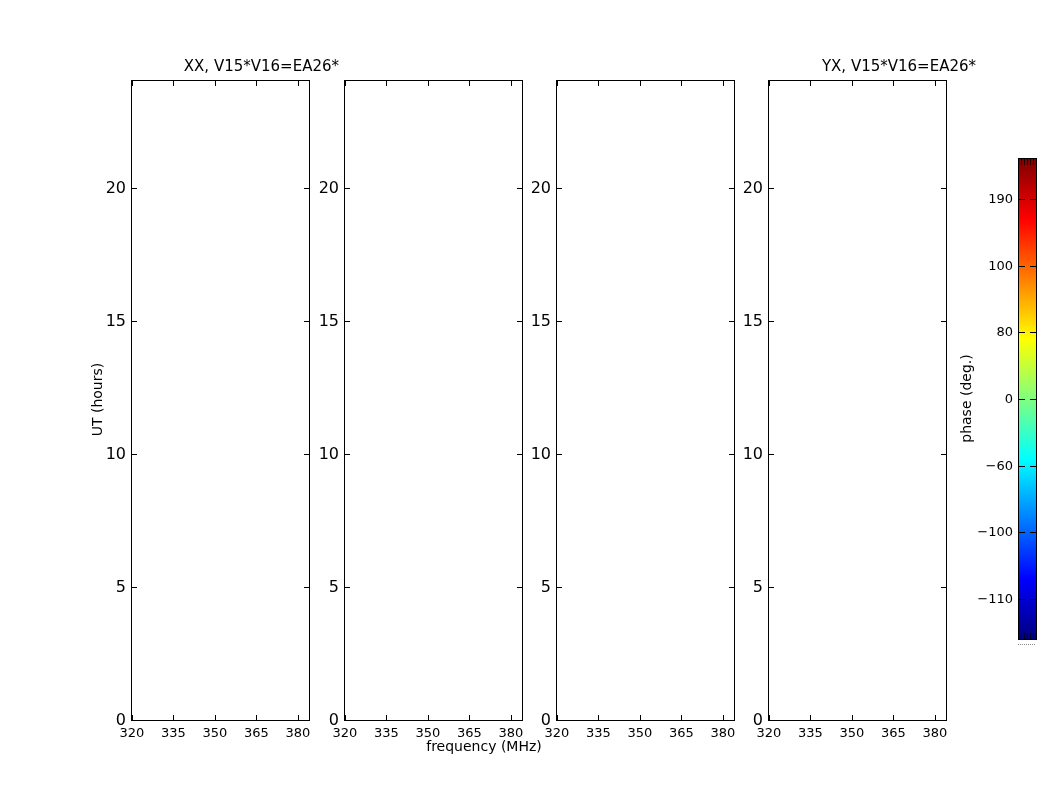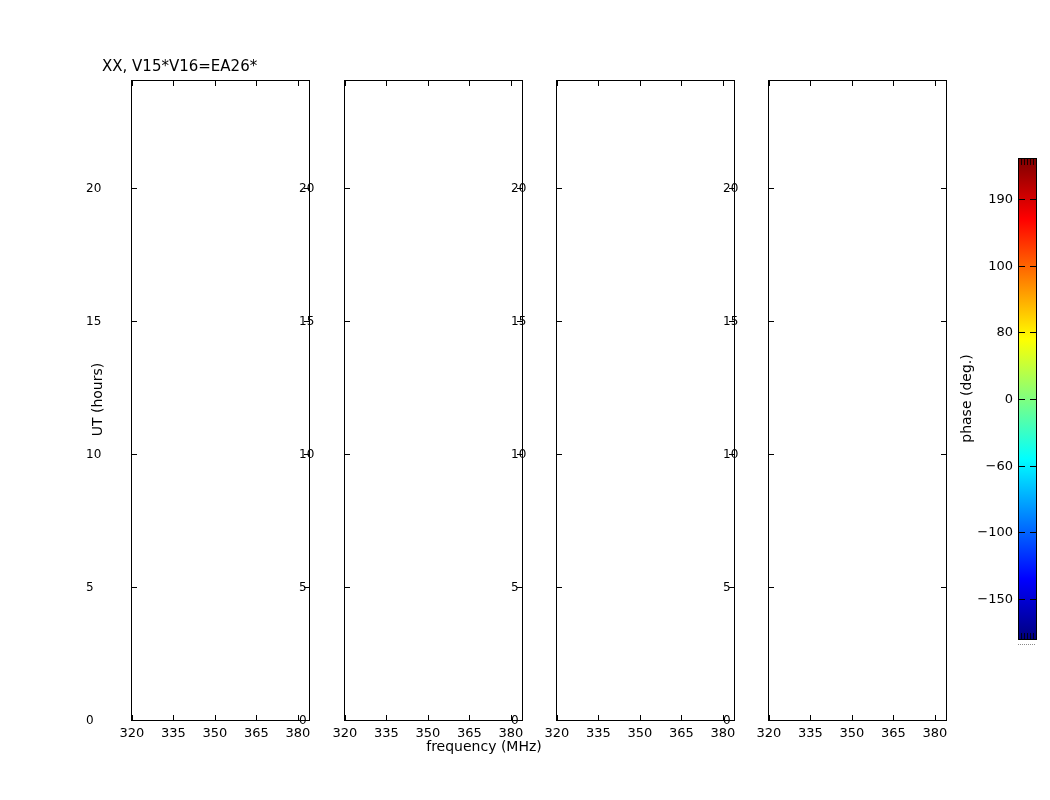--- a/index.html
+++ b/index.html
@@ -9,30 +9,30 @@
   }
   .suptitle{
     position:absolute;top:11px;left:396px;width:300px;text-align:center;
     font-size:17px;line-height:20px;
   }
   .subplot{
     position:absolute;top:80px;width:177px;height:639px;
     border:1px solid #000;background:#fff;
   }
   .subplot-title{
-    position:absolute;top:-25px;left:-30px;width:237px;text-align:left;
+    position:absolute;top:-25px;left:-30px;width:237px;text-align:right;
     font-size:15px;line-height:20px;white-space:nowrap;
   }
   .tick-v{position:absolute;width:1px;height:5px;background:#000;}
   .tick-h{position:absolute;width:5px;height:1px;background:#000;}
   .xtick-label{
     position:absolute;width:40px;text-align:center;font-size:13px;line-height:16px;
   }
   .ytick-label{
-    position:absolute;left:-46px;width:40px;font-size:12px;line-height:16px;
+    position:absolute;left:-46px;width:40px;text-align:right;font-size:16px;line-height:16px;
   }
   .axis-ylabel{
     position:absolute;top:391px;left:37px;width:120px;text-align:center;
     font-size:14px;line-height:17px;transform:rotate(-90deg);white-space:nowrap;
   }
   .axis-xlabel{
     position:absolute;top:738px;left:404px;width:160px;text-align:center;
     font-size:14px;line-height:17px;white-space:nowrap;
   }
   .cbar-bar{
@@ -161,20 +161,21 @@
       <div class="ytick-label" style="top: 364.75px;">10</div>
       <div class="tick-h" style="top: 239.625px; left: 0px;"></div>
       <div class="tick-h" style="top: 239.625px; right: 0px;"></div>
       <div class="ytick-label" style="top: 231.625px;">15</div>
       <div class="tick-h" style="top: 106.5px; left: 0px;"></div>
       <div class="tick-h" style="top: 106.5px; right: 0px;"></div>
       <div class="ytick-label" style="top: 98.5px;">20</div>
     </div>
 
   <div class="subplot" style="left:768px">
+    <div class="subplot-title">YX, V15*V16=EA26*</div>
   <div class="tick-v" style="left: 0px; top: 0px;"></div>
       <div class="tick-v" style="left: 0px; bottom: 0px;"></div>
       <div class="xtick-label" style="left: -20px; top: 644px;">320</div>
       <div class="tick-v" style="left: 41.4844px; top: 0px;"></div>
       <div class="tick-v" style="left: 41.4844px; bottom: 0px;"></div>
       <div class="xtick-label" style="left: 21.4844px; top: 644px;">335</div>
       <div class="tick-v" style="left: 82.9688px; top: 0px;"></div>
       <div class="tick-v" style="left: 82.9688px; bottom: 0px;"></div>
       <div class="xtick-label" style="left: 62.9688px; top: 644px;">350</div>
       <div class="tick-v" style="left: 124.453px; top: 0px;"></div>
@@ -219,18 +220,18 @@
       <div class="cbar-dash-r" style="top: 240px;"></div>
       <div class="cbar-tick-label" style="top: 232px;">0</div>
       <div class="cbar-dash-l" style="top: 306.667px;"></div>
       <div class="cbar-dash-r" style="top: 306.667px;"></div>
       <div class="cbar-tick-label" style="top: 298.667px;">−60</div>
       <div class="cbar-dash-l" style="top: 373.333px;"></div>
       <div class="cbar-dash-r" style="top: 373.333px;"></div>
       <div class="cbar-tick-label" style="top: 365.333px;">−100</div>
       <div class="cbar-dash-l" style="top: 440px;"></div>
       <div class="cbar-dash-r" style="top: 440px;"></div>
-      <div class="cbar-tick-label" style="top: 432px;">−150</div>
+      <div class="cbar-tick-label" style="top: 432px;">−110</div>
     </div>
   <div class="cbar-dots"></div>
   <div class="cbar-label">phase (deg.)</div>
 
 </div>
 
 </body></html>

